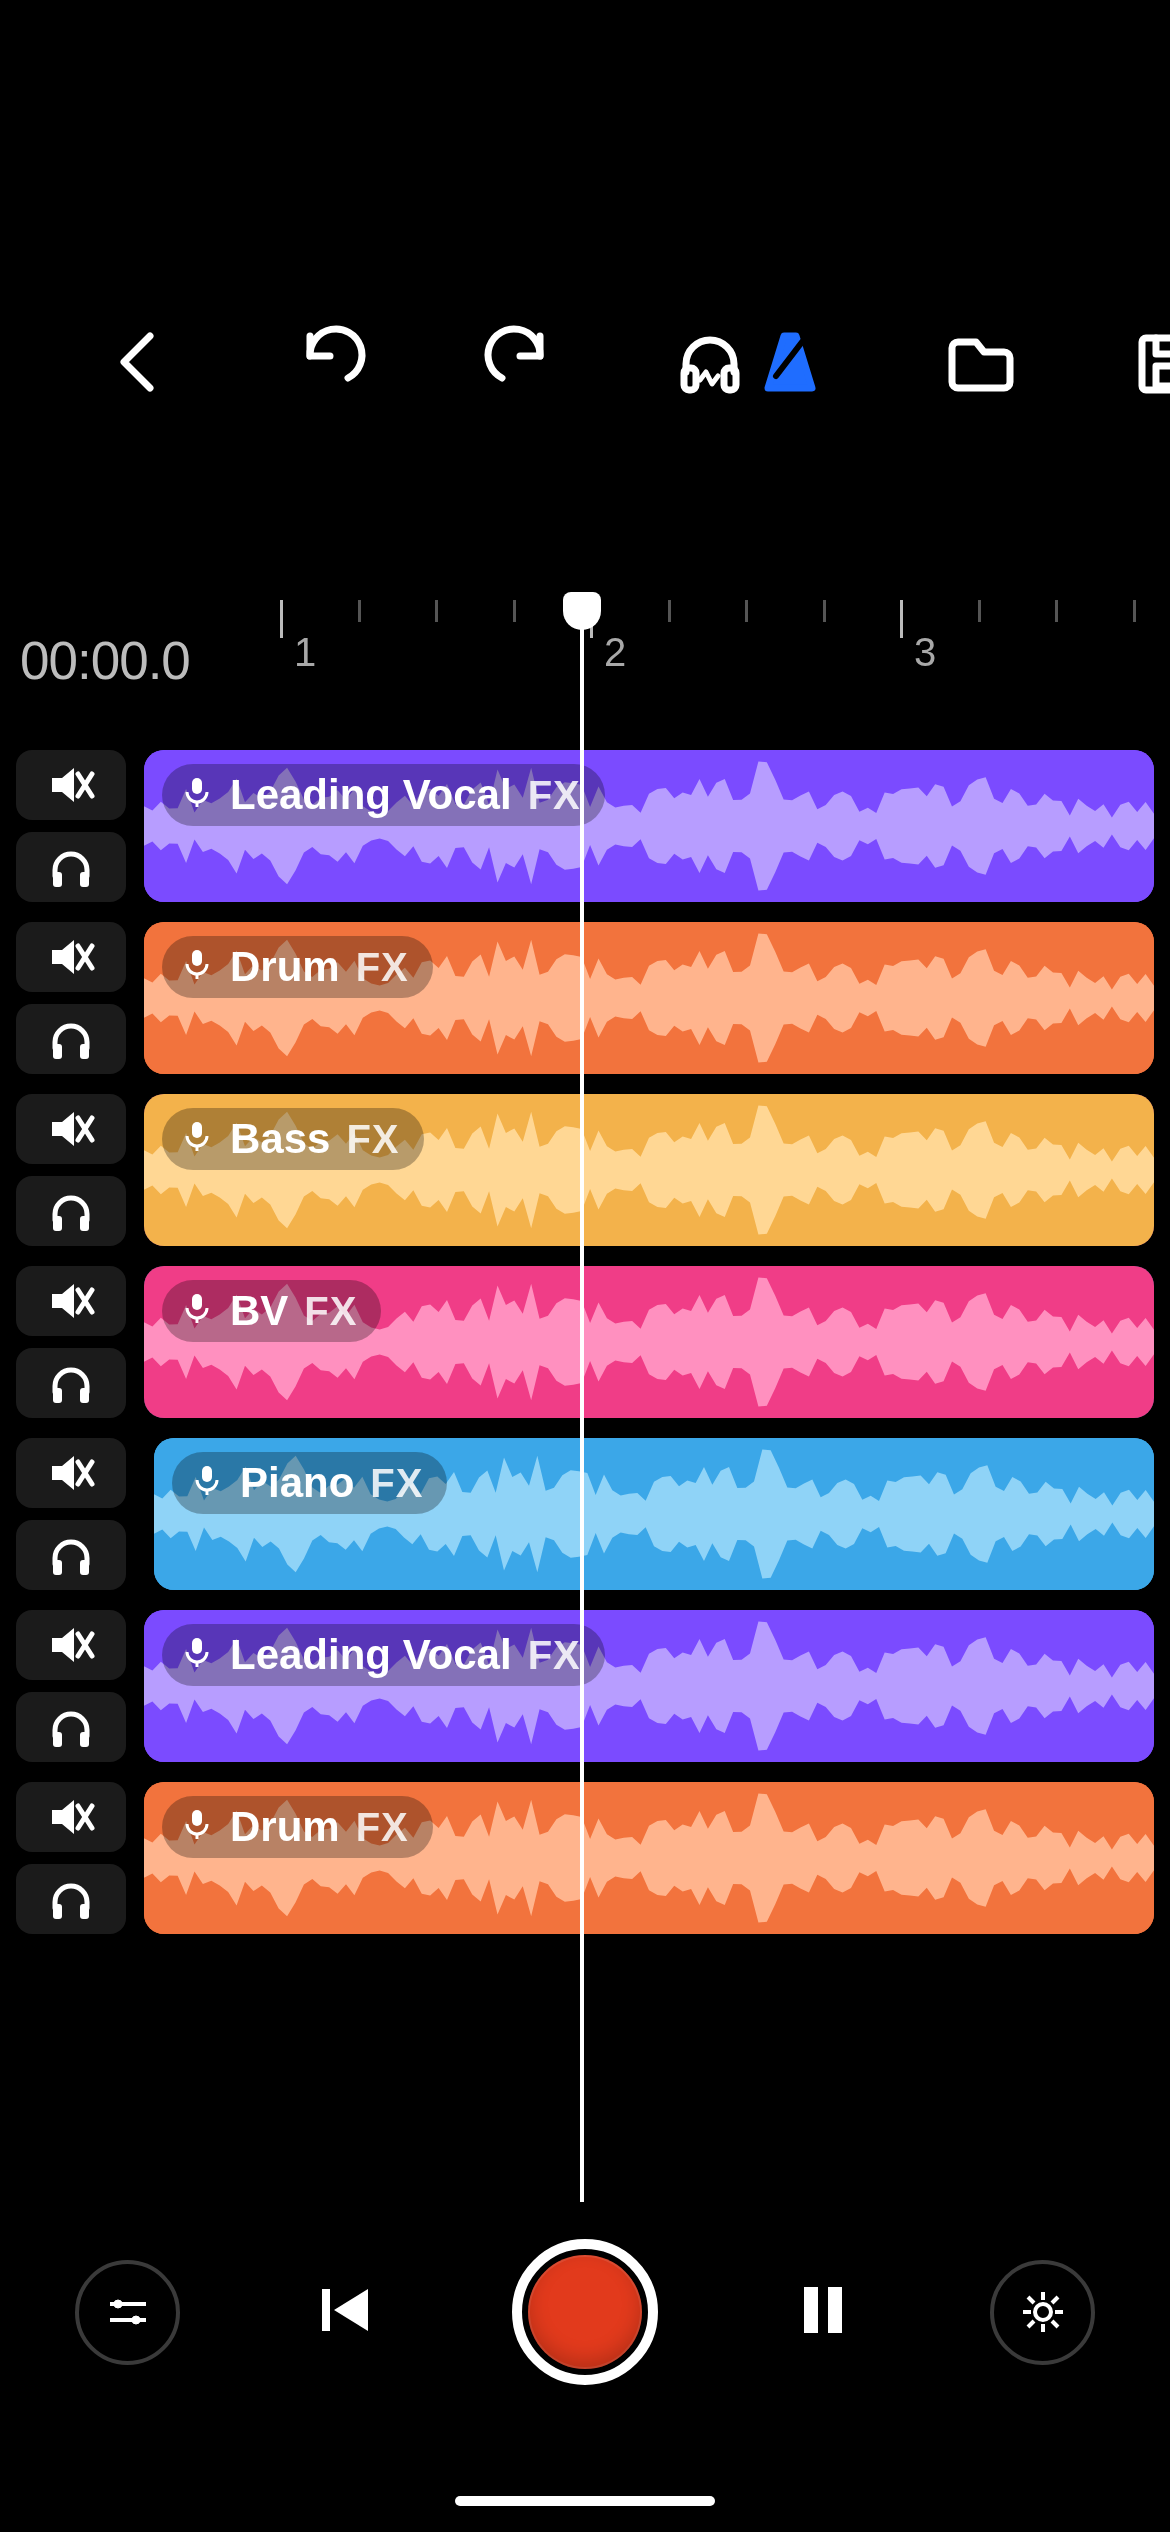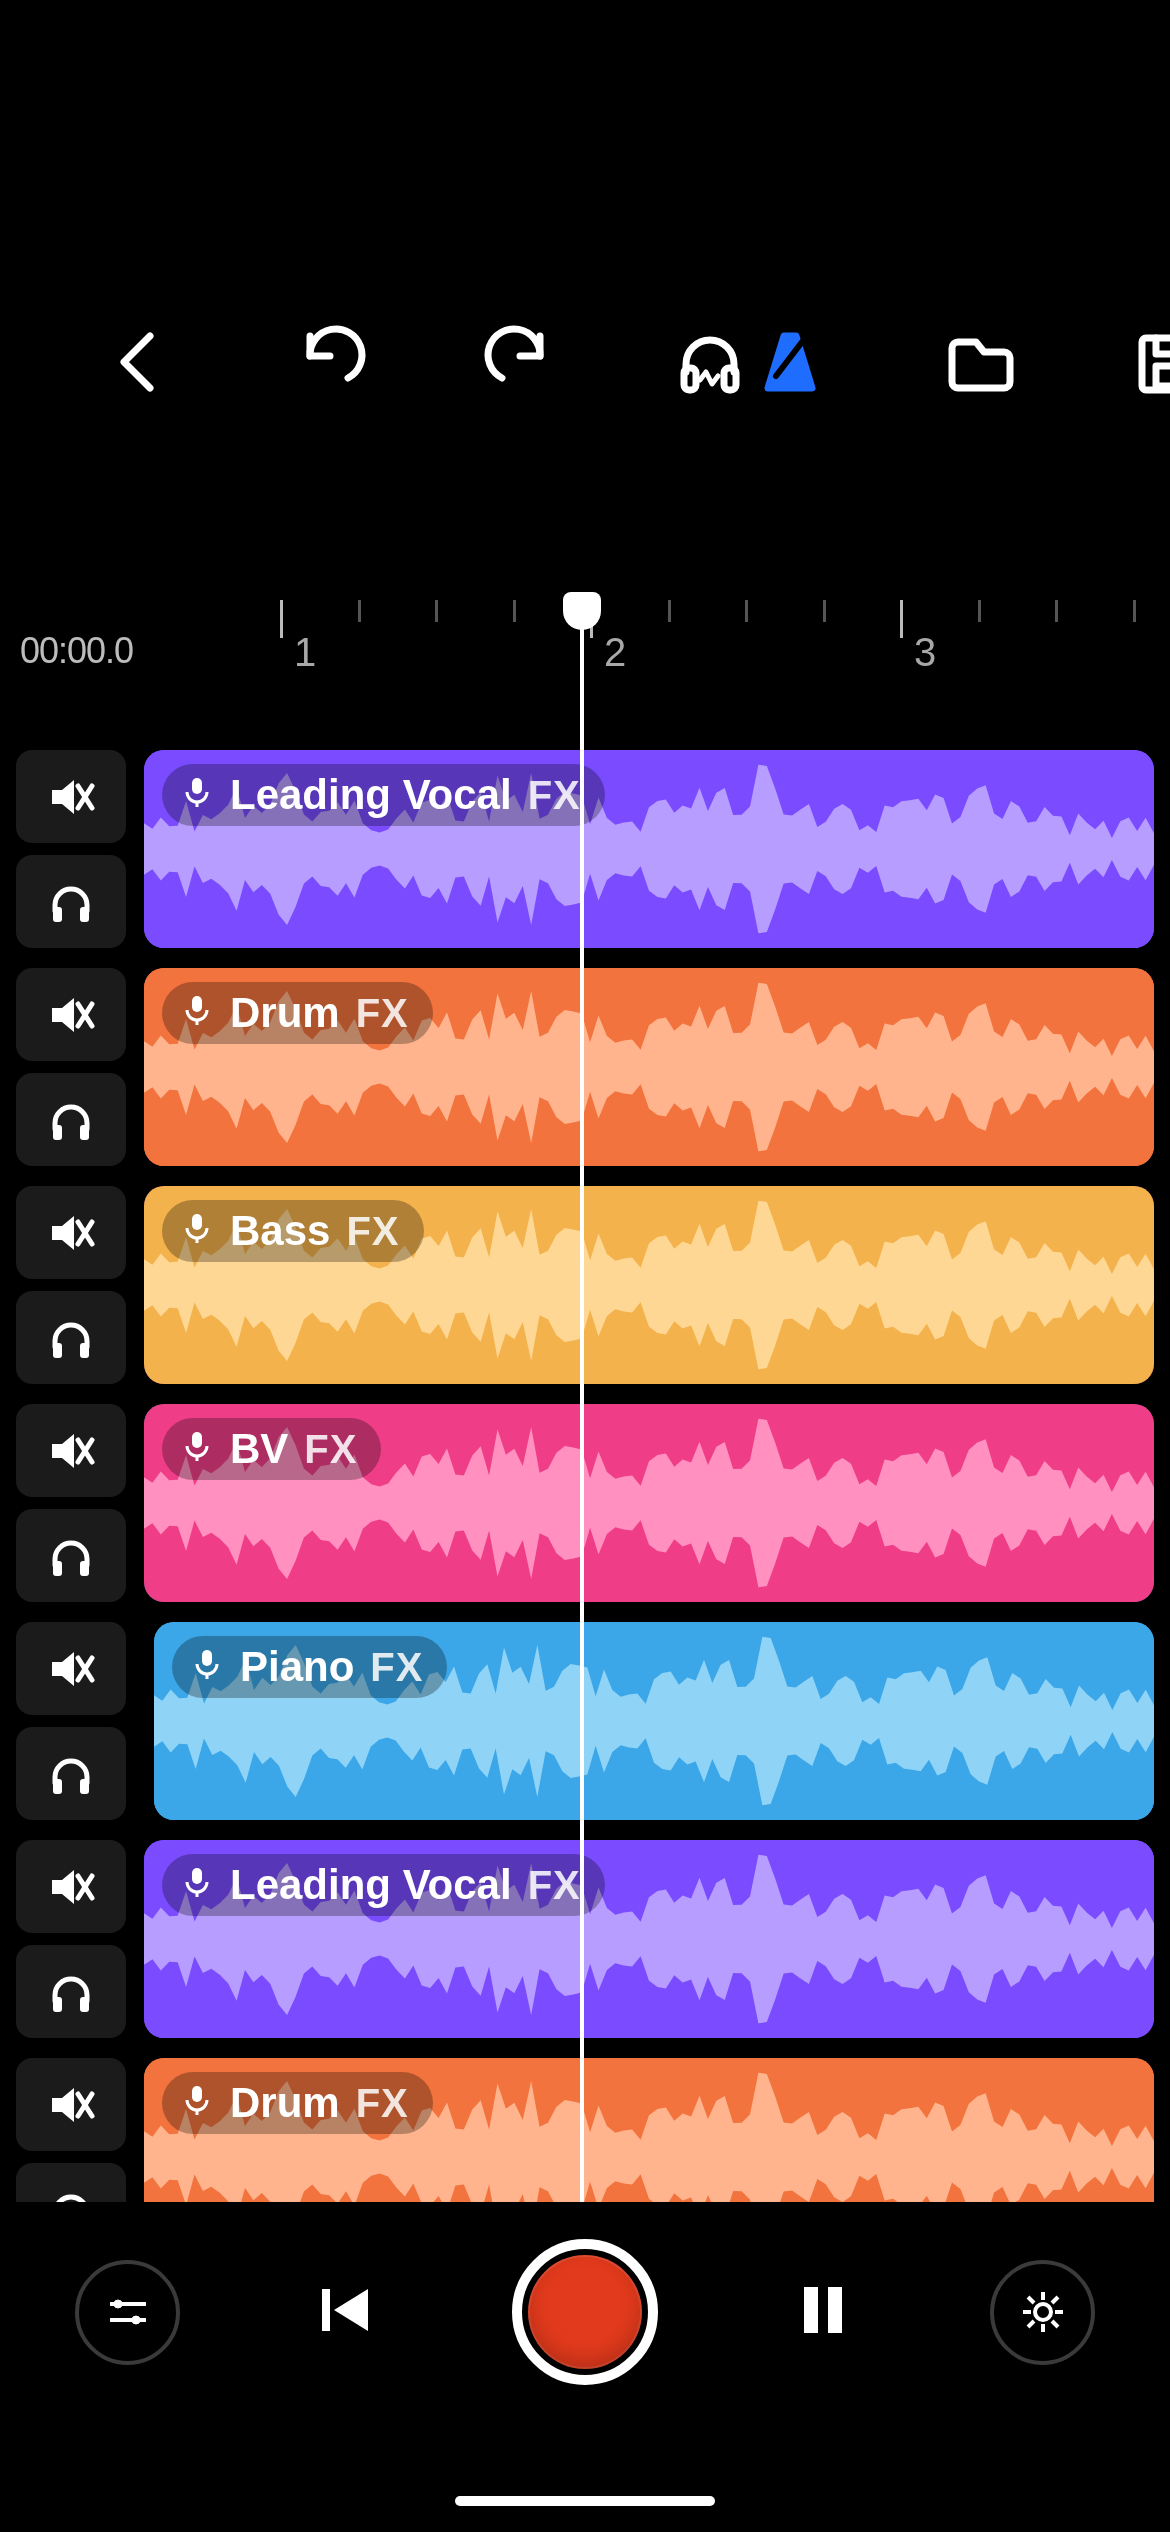--- a/index.html
+++ b/index.html
@@ -14,21 +14,21 @@
   .tb-group { display: flex; align-items: center; gap: 110px; }
   .tb-btn { width: 80px; height: 80px; display: flex; align-items: center; justify-content: center; }
   .tb-btn svg { width: 80px; height: 80px; stroke: #fff; fill: none; stroke-width: 7; stroke-linecap: round; stroke-linejoin: round; }
   .tb-btn.accent svg { stroke: #1f6dff; fill: #1f6dff; }
 
   
   .ruler {
     position: absolute; left: 0; right: 0; top: 600px; height: 90px;
   }
   .ruler .time {
-    position: absolute; left: 20px; top: 30px; font-size: 36px; color: #bcbcbc; letter-spacing: -1px;
+    position: absolute; left: 20px; top: 30px; font-size: 53px; color: #bcbcbc; letter-spacing: -1px;
   }
   .ruler .ticks {
     position: absolute; left: 280px; right: 0; top: 0; height: 40px;
   }
   .ruler .tick { position: absolute; top: 0; width: 3px; background: #888; }
   .ruler .tick.major { height: 38px; background: #bbb; }
   .ruler .tick.minor { height: 22px; background: #555; }
   .ruler .label { position: absolute; top: 30px; font-size: 40px; color: #a8a8a8; }
   .playhead {
     position: absolute; top: 600px; bottom: 330px; left: 580px; width: 4px; background: #fff; z-index: 50;
@@ -36,21 +36,21 @@
   .playhead::before {
     content: ""; position: absolute; top: -8px; left: -17px; width: 38px; height: 38px;
     background: #fff; border-radius: 8px 8px 50% 50%;
   }
 
   
   .tracks {
     position: absolute; left: 16px; right: 16px; top: 750px; bottom: 330px;
     display: flex; flex-direction: column; gap: 20px; overflow: hidden;
   }
-  .track { display: flex; gap: 18px; height: 198px; }
+  .track { display: flex; gap: 18px; height: 152px; }
   .sidebtns { display: flex; flex-direction: column; gap: 12px; }
   .sbtn { width: 110px; height: 93px; background: #1b1b1b; border-radius: 16px; display: flex; align-items: center; justify-content: center; }
   .sbtn svg { width: 50px; height: 50px; stroke: #fff; fill: #fff; stroke-width: 0; }
   .clip {
     flex: 1; border-radius: 20px; position: relative; overflow: hidden;
   }
   .clip svg.wave { position: absolute; inset: 0; width: 100%; height: 100%; }
   .clip .label {
     position: absolute; top: 14px; left: 18px;
     display: inline-flex; align-items: center; gap: 16px;

